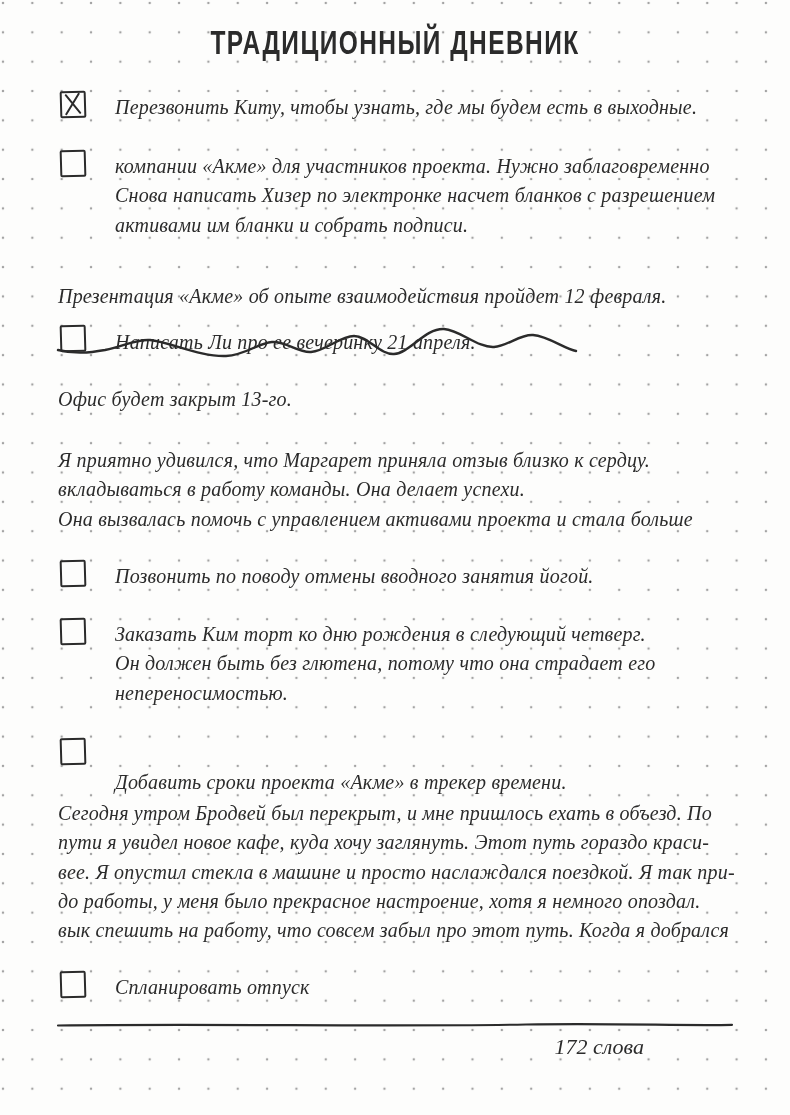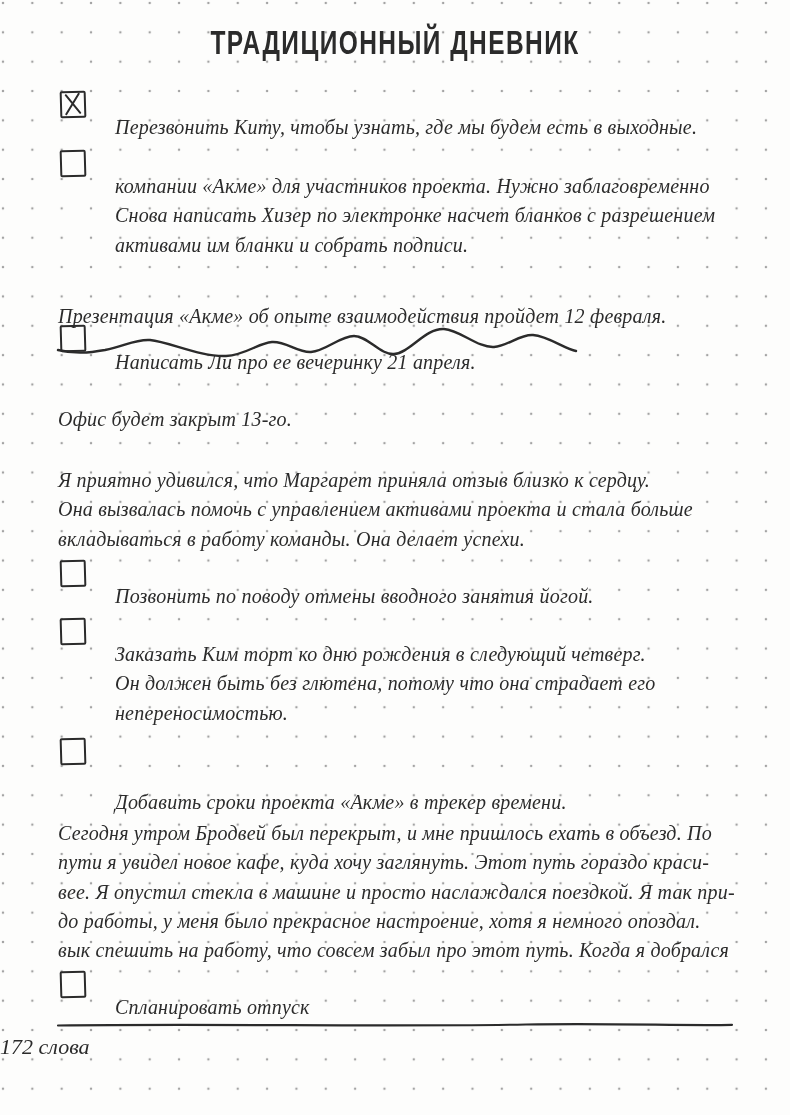--- a/index.html
+++ b/index.html
@@ -26,37 +26,36 @@
     letter-spacing:2px;
     transform:scaleX(0.72);
     color:var(--ink);
   }
   .block{
     position:absolute;
     font-style:italic;
     font-size:20px;line-height:29.35px;
     letter-spacing:0.2px;
     white-space:nowrap;
-    margin-top:20px;
   }
   .indent{left:115px;}
   .flush{left:58px;}
   .cb{
     position:absolute;left:60px;width:26px;height:27px;
     border:2.5px solid var(--ink);border-radius:2px;
     transform:rotate(-1.6deg);
     background:transparent;cursor:pointer;
   }
   .cb svg{position:absolute;left:-1px;top:-1px;width:23px;height:24px;display:none;}
   .cb.checked svg{display:block;}
   .strike-svg{position:absolute;left:50px;top:323px;width:535px;height:40px;}
   .rule-svg{position:absolute;left:56px;top:1021px;width:678px;height:8px;}
   .wordcount{
     position:absolute;top:1032px;left:0;width:644px;
-    text-align:left;font-style:italic;font-size:22px;line-height:30px;
+    text-align:right;font-style:italic;font-size:22px;line-height:30px;
   }
   svg path, svg line{stroke:var(--ink);fill:none;stroke-linecap:round;stroke-linejoin:round;}
 </style>
 </head>
 <body>
 
 <div class="page">
 
   <h1 class="title">ТРАДИЦИОННЫЙ ДНЕВНИК</h1>
 
@@ -102,22 +101,22 @@
       C 458 23, 470 11, 483 12
       C 498 13, 515 26, 526 28"></path>
   </svg>
 
   <div class="block flush" style="top:385px">
     <div>Офис будет закрыт 13-го.</div>
   </div>
 
   <div class="block flush" style="top:446px">
     <div>Я приятно удивился, что Маргарет приняла отзыв близко к сердцу.</div>
+    <div>вкладываться в работу команды. Она делает успехи.</div>
     <div>Она вызвалась помочь с управлением активами проекта и стала больше</div>
-    <div>вкладываться в работу команды. Она делает успехи.</div>
   </div>
 
   <div class="cb" style="top:560px">
     
   </div>
   <div class="block indent" style="top:562px">
     <div>Позвонить по поводу отмены вводного занятия йогой.</div>
   </div>
 
   <div class="cb" style="top:618px">

